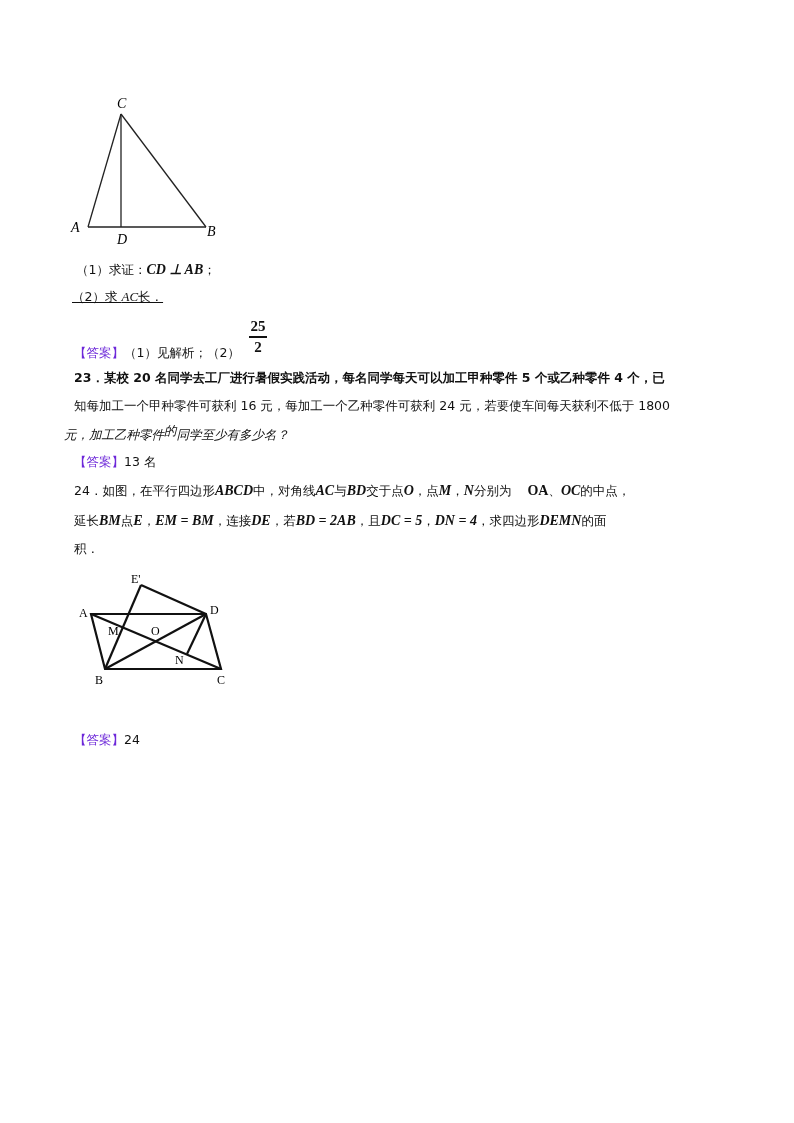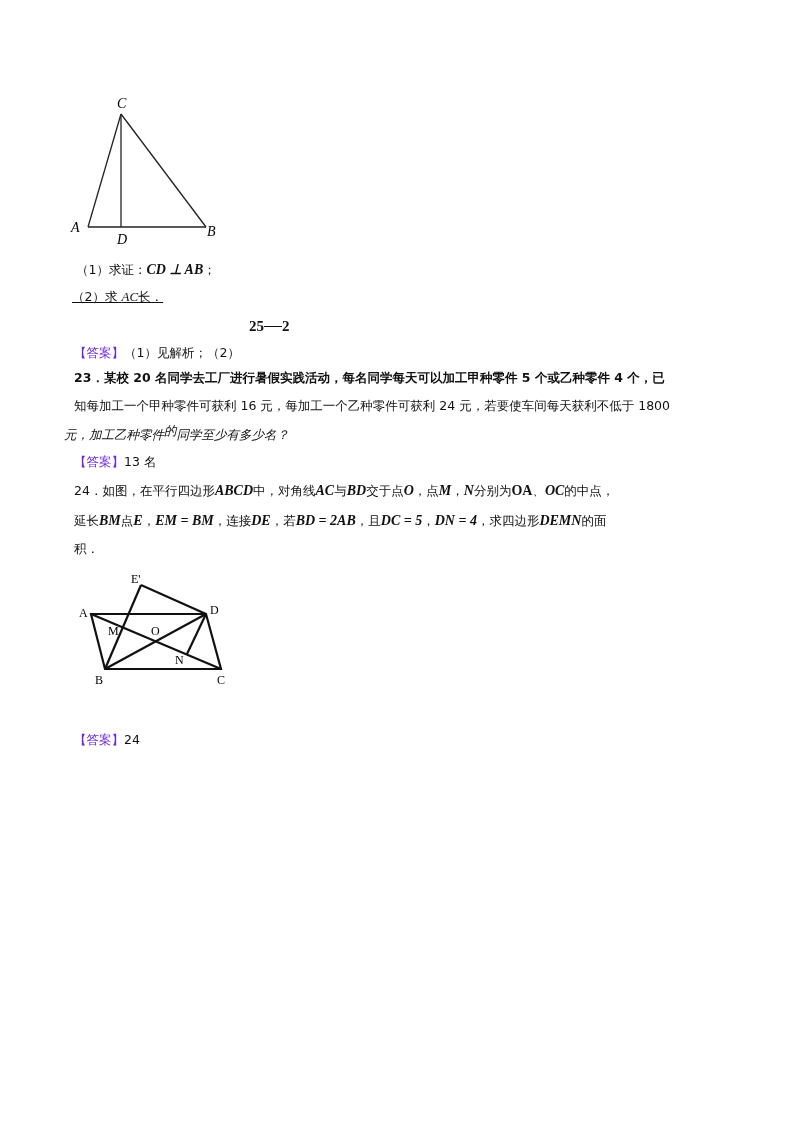--- a/index.html
+++ b/index.html
@@ -2,23 +2,23 @@
 <html><head>
 <meta charset="utf-8">
 <style>
   html, body { margin: 0; padding: 0; background: #ffffff; }
   body { width: 794px; height: 1123px; position: relative; overflow: hidden;
          font-family: "DejaVu Sans", sans-serif; color: #111; font-size: 12.5px; }
   .abs { position: absolute; white-space: nowrap; }
   .line { line-height: 18px; }
   .ans { color: #6d28d9; }
   .mi { font-family: "Liberation Serif", serif; font-style: italic; font-weight: bold; font-size: 14px; text-align: center; }
-  .mb { font-family: "Liberation Serif", serif; font-weight: bold; font-size: 14px; }
+  .mb { font-family: "Liberation Serif", serif; font-weight: bold; font-size: 14px; margin-left: 16px; }
   .it { font-family: "Liberation Serif", serif; font-style: italic; font-size: 13px; }
-  .frac { position: absolute; display: flex; align-items: center;
+  .frac { position: absolute; display: flex; flex-direction: column; align-items: center;
           font-family: "Liberation Serif", serif; font-weight: bold; font-size: 15px; }
   .frac .bar { width: 18px; height: 1.5px; background: #111; margin: 1px 0; }
   svg text { font-family: "Liberation Serif", serif; }
 </style>
 </head>
 <body>
 
 <svg class="abs" style="left:66px;top:92px;" width="160" height="160" viewBox="66 92 160 160">
   <line x1="88" y1="227" x2="121" y2="114" stroke="#222" stroke-width="1.3"></line>
   <line x1="121" y1="114" x2="206" y2="227" stroke="#222" stroke-width="1.3"></line>

